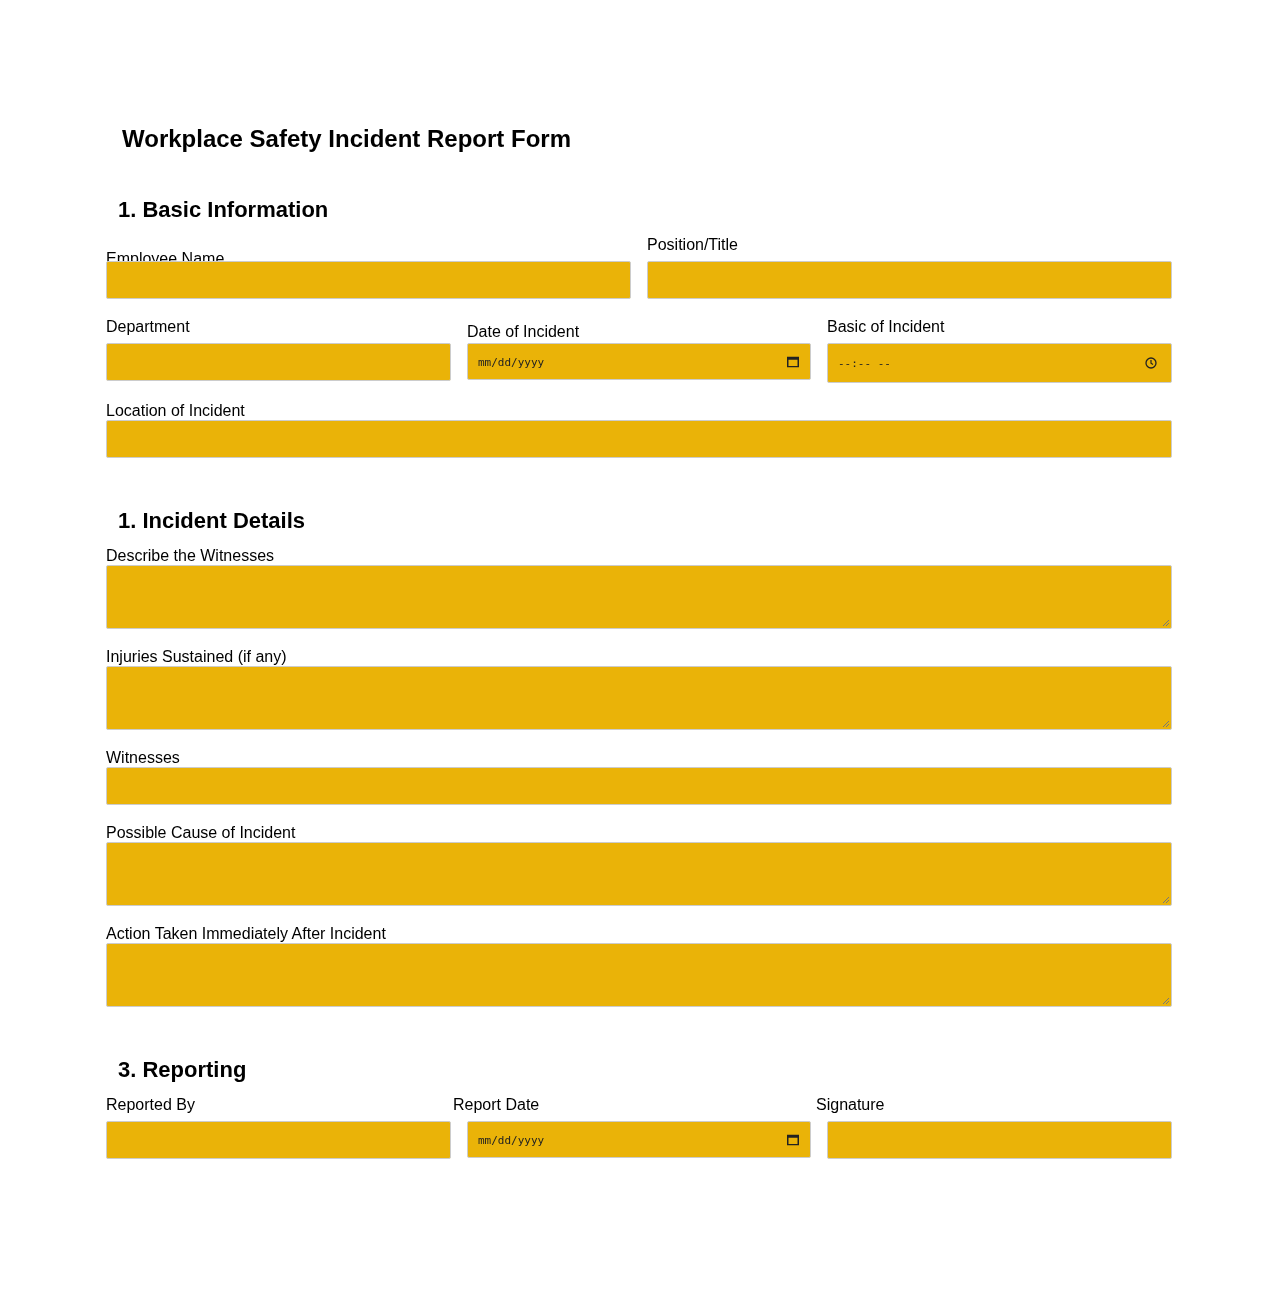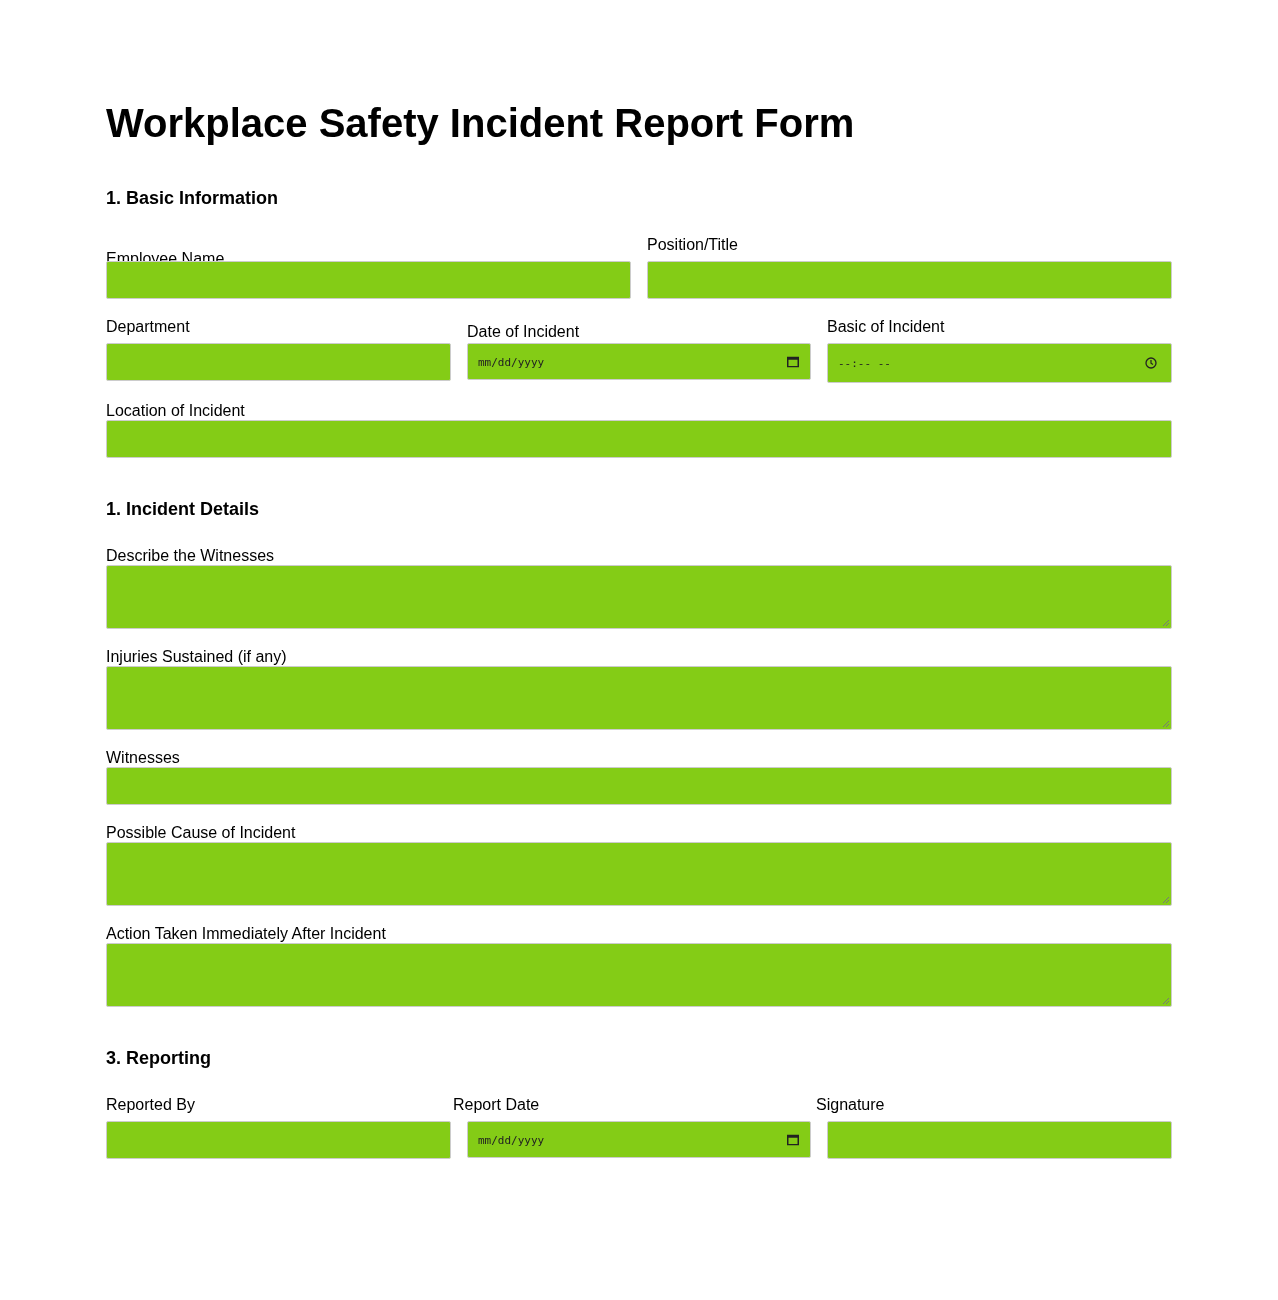--- a/index.html
+++ b/index.html
@@ -2,33 +2,33 @@
 <html><head>
 <meta charset="utf-8">
 <style>
   html, body { margin: 0; padding: 0; background: #ffffff; }
   body {
     width: 1278px; height: 1300px; position: relative; overflow: hidden;
     font-family: "Liberation Sans", sans-serif; color: #000;
   }
   .page { position: absolute; left: 106px; top: 0; width: 1066px; }
   h1 {
-    position: absolute; left: 0; top: 104px; margin: 0;
-    font-size: 40px; font-weight: bold; line-height: 38px; white-space: nowrap; text-align: center;
+    position: absolute; left: 0; top: 104px; margin: 16px;
+    font-size: 24px; font-weight: bold; line-height: 38px; white-space: nowrap; text-align: center;
   }
   h2 {
-    position: absolute; left: 0; margin: 0;
-    font-size: 18px; font-weight: bold; line-height: 22px; white-space: nowrap;
+    position: absolute; left: 0; margin: 12px;
+    font-size: 22px; font-weight: bold; line-height: 22px; white-space: nowrap;
   }
   .lbl {
     position: absolute; font-size: 16px; line-height: 19px; white-space: nowrap;
   }
   .field {
     position: absolute; box-sizing: border-box;
-    border: 1px solid #cccccc; border-radius: 2px; background: #84cc16; text-decoration: underline;
+    border: 1px solid #cccccc; border-radius: 2px; background: #eab308; text-decoration: underline;
   }
   .field.input { height: 38px; }
   .field.date { height: 37px; }
   .field.time { height: 40px; }
   .field.area { height: 64px; }
   .ph {
     position: absolute; left: 10px; top: 50%; transform: translateY(-50%);
     font-family: "DejaVu Sans Mono", monospace; font-size: 11px; color: #222; white-space: nowrap;
   }
   .icon { position: absolute; top: 50%; transform: translateY(-50%); }

